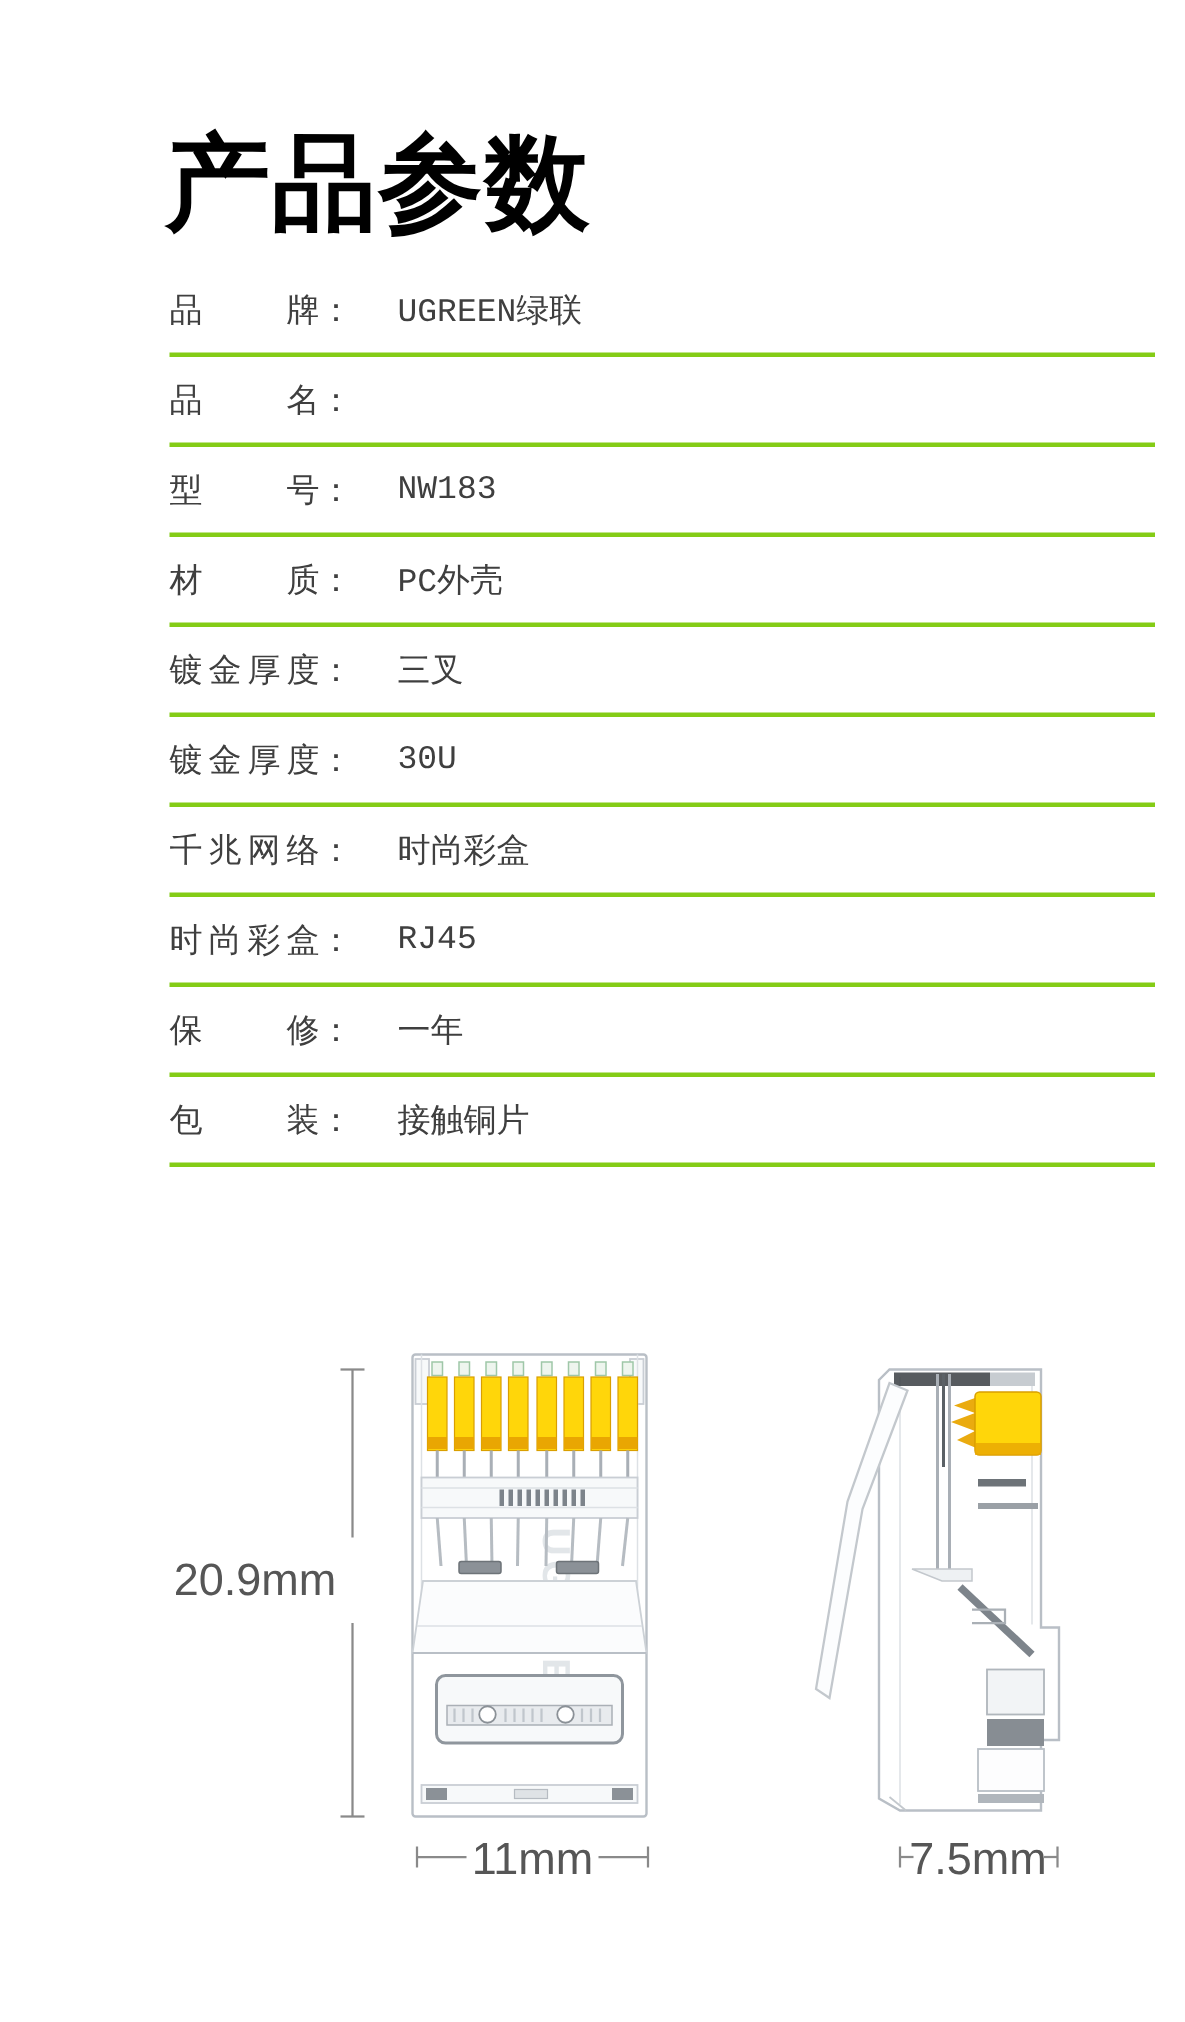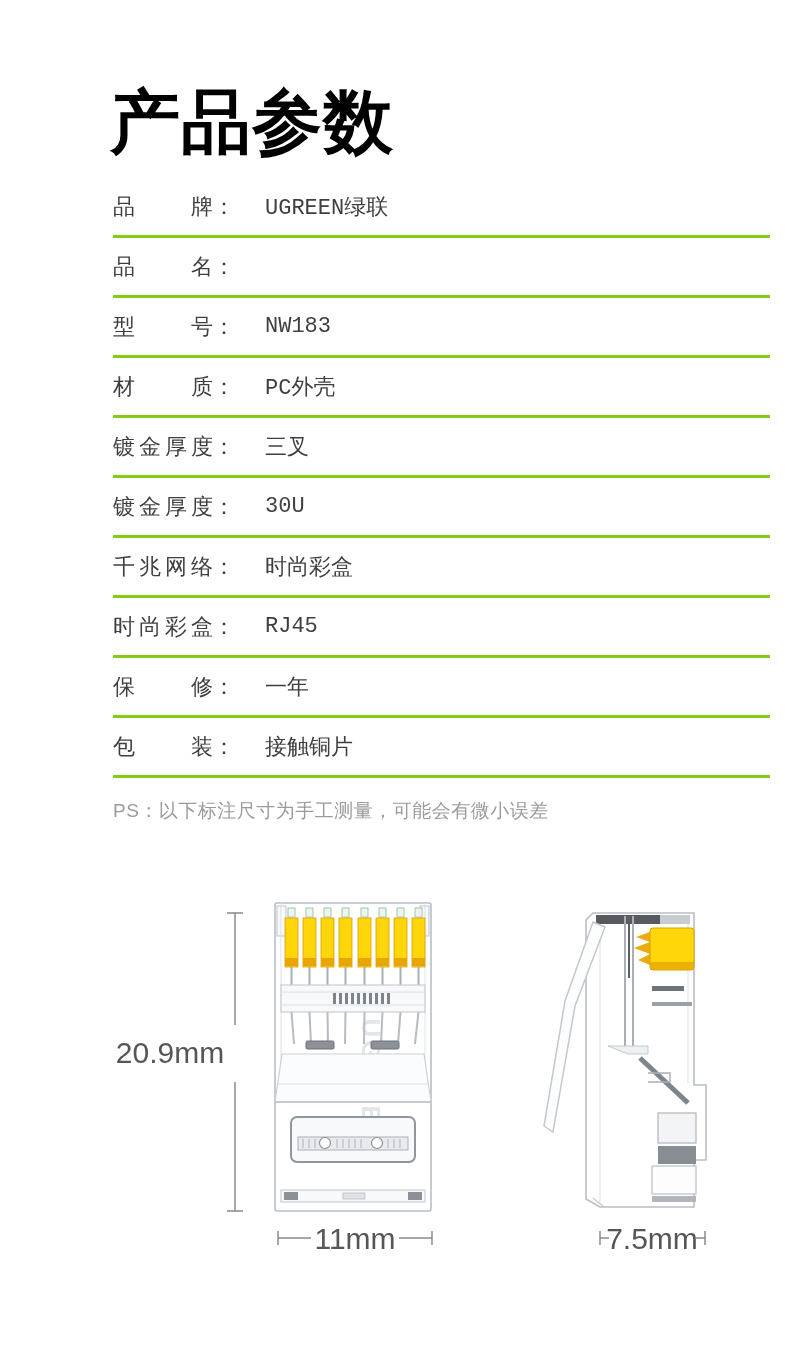--- a/index.html
+++ b/index.html
@@ -93,21 +93,20 @@
       <span class="spec-value">一年</span>
     </div>
 
     <div class="spec-row">
       <span class="spec-label">包装</span>
       <span class="spec-colon">：</span>
       <span class="spec-value">接触铜片</span>
     </div>
   </div>
 
-  <p class="note">PS：以下标注尺寸为手工测量，可能会有微小误差</p>
 
   <svg class="figure" viewBox="0 0 790 432">
 
     <g>
       <rect class="outline" x="227" y="45" width="156" height="308" rx="2"></rect>
 
       <rect class="soft" x="229" y="48" width="9" height="30"></rect>
       <rect class="soft" x="372" y="48" width="9" height="30"></rect>
       <line class="hairline" x1="233" y1="45" x2="233" y2="244"></line>
       <line class="hairline" x1="377" y1="45" x2="377" y2="244"></line>

